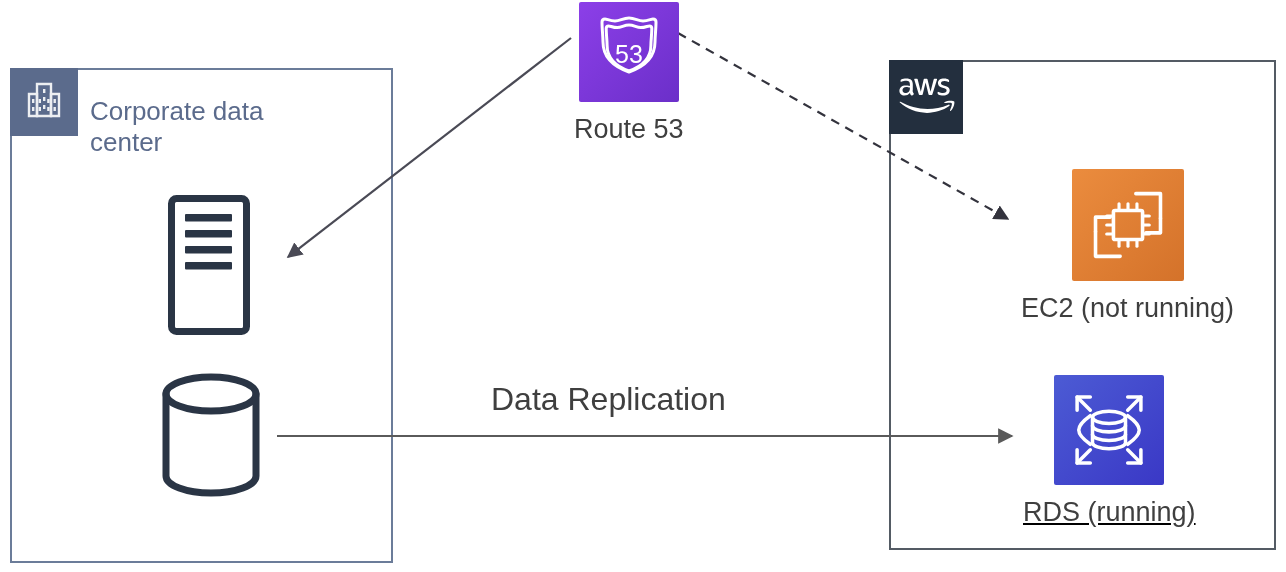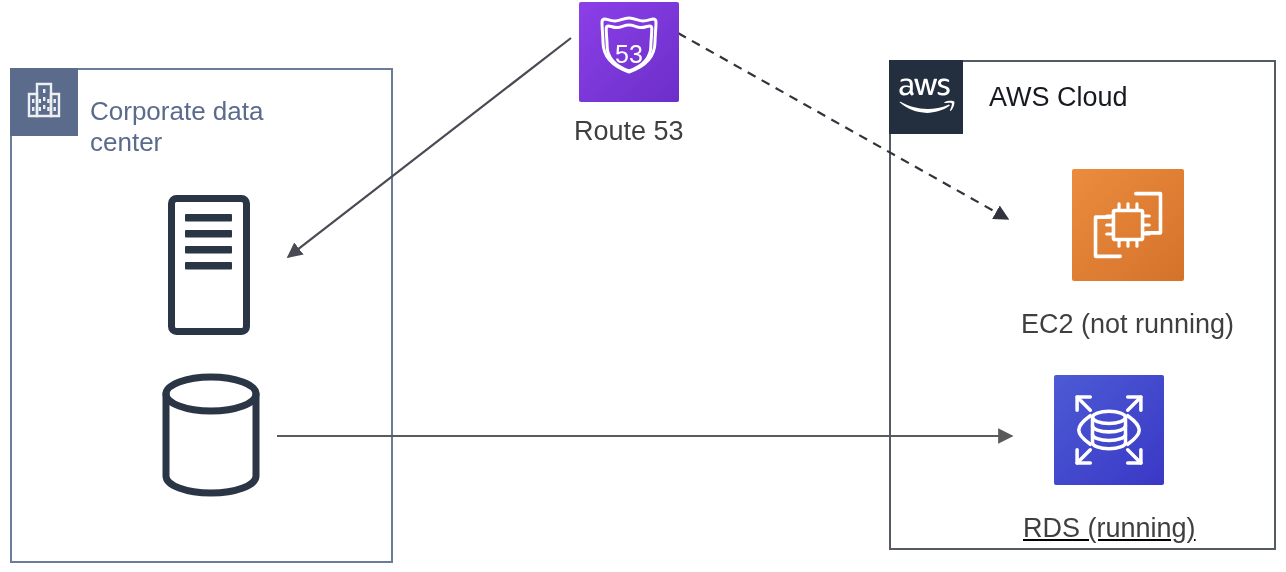--- a/index.html
+++ b/index.html
@@ -88,28 +88,28 @@
     flex-direction: column;
     align-items: center;
   }
   .svc-tile {
     width: 102px;
     height: 102px;
     border-radius: 2px;
     display: block;
   }
   .svc-label {
-    margin-top: 28px;
+    margin-top: 12px;
     font-size: 27px;
     color: #3F3F3F;
     white-space: nowrap;
   }
   #route53 { left: 574px; top: 2px; }
   #route53 .svc-tile { width: 100px; height: 100px; }
-  #route53 .svc-label { margin-top: 14px; }
+  #route53 .svc-label { }
   #ec2 { left: 1021px; top: 169px; }
   #ec2 .svc-tile { width: 112px; height: 112px; }
   #rds { left: 1023px; top: 375px; text-decoration: underline; }
   #rds .svc-tile { width: 110px; height: 110px; }
 
   
   .onprem {
     position: absolute;
   }
   #server-shape { left: 168px; top: 195px; }
@@ -175,21 +175,20 @@
           <path d="M15.6 15.2c0 .8.1 1.4.3 1.9.2.4.4.9.8 1.4.1.2.2.4.2.5 0 .2-.1.4-.4.6l-1.2.8c-.2.1-.4.2-.5.2-.2 0-.4-.1-.6-.3-.3-.3-.5-.6-.7-.9-.2-.4-.4-.8-.6-1.3-1.4 1.7-3.2 2.5-5.4 2.5-1.5 0-2.8-.4-3.7-1.3-.9-.9-1.4-2.1-1.4-3.6 0-1.6.6-2.8 1.7-3.8 1.1-1 2.6-1.4 4.6-1.4.6 0 1.3 0 2 .1.7.1 1.4.2 2.2.4v-1.4c0-1.4-.3-2.4-.9-3-.6-.6-1.6-.8-3.1-.8-.7 0-1.3.1-2 .2-.7.2-1.4.4-2 .6-.3.1-.5.2-.6.2-.1 0-.2.1-.3.1-.2 0-.4-.2-.4-.5v-.9c0-.3 0-.5.1-.6.1-.1.3-.2.5-.4.6-.3 1.4-.6 2.3-.8.9-.2 1.9-.3 2.9-.3 2.2 0 3.8.5 4.9 1.5 1 1 1.5 2.5 1.5 4.6v6zm-7.4 2.8c.6 0 1.3-.1 2-.3.7-.2 1.3-.7 1.8-1.3.3-.4.5-.8.7-1.3.1-.5.2-1.1.2-1.8v-.8c-.6-.1-1.2-.2-1.8-.3-.6-.1-1.2-.1-1.8-.1-1.3 0-2.2.3-2.9.8-.6.5-.9 1.2-.9 2.2 0 .9.2 1.6.7 2 .4.6 1.1.9 2 .9zm14.7 2c-.4 0-.6-.1-.8-.2-.2-.1-.3-.4-.4-.8L17.4 5.1c-.1-.4-.2-.7-.2-.8 0-.3.2-.5.5-.5h1.9c.4 0 .7.1.8.2.2.1.3.4.4.8l3 11.9 2.8-11.9c.1-.4.2-.7.4-.8.2-.1.4-.2.8-.2h1.6c.4 0 .7.1.8.2.2.1.3.4.4.8l2.9 12 3.1-12c.1-.4.3-.7.4-.8.2-.1.4-.2.8-.2h1.8c.3 0 .5.2.5.5 0 .1 0 .2-.1.3 0 .1-.1.3-.1.5l-4.4 13.9c-.1.4-.3.7-.4.8-.2.1-.4.2-.8.2h-1.7c-.4 0-.7-.1-.8-.2-.2-.2-.3-.4-.4-.8l-2.8-11.6-2.8 11.6c-.1.4-.2.7-.4.8-.2.2-.5.2-.8.2h-1.7zm23.5.5c-1 0-2-.1-2.9-.3-.9-.2-1.7-.5-2.2-.8-.3-.2-.5-.4-.6-.6-.1-.2-.1-.4-.1-.5v-.9c0-.4.1-.6.4-.6.1 0 .2 0 .3.1.1 0 .3.1.5.2.6.3 1.3.5 2 .6.7.1 1.5.2 2.2.2 1.2 0 2.1-.2 2.7-.6.6-.4.9-1 .9-1.7 0-.5-.2-.9-.5-1.3-.3-.3-.9-.7-1.8-1l-2.6-.8c-1.3-.4-2.3-1-2.9-1.8-.6-.8-.9-1.7-.9-2.6 0-.8.2-1.4.5-2 .3-.6.8-1.1 1.3-1.5.5-.4 1.2-.7 1.9-.9.7-.2 1.5-.3 2.3-.3.4 0 .9 0 1.3.1.4.1.8.1 1.2.2.4.1.7.2 1.1.3.3.1.6.2.8.4.3.1.5.3.6.5.1.2.2.4.2.7v.8c0 .4-.1.6-.4.6-.1 0-.4-.1-.7-.2-1.1-.5-2.3-.7-3.6-.7-1.1 0-1.9.2-2.5.5-.6.4-.9.9-.9 1.6 0 .5.2 1 .6 1.3.4.3 1 .7 2 1l2.5.8c1.3.4 2.2 1 2.8 1.7.6.7.8 1.6.8 2.5 0 .8-.2 1.5-.5 2.1-.3.6-.8 1.2-1.4 1.6-.6.4-1.3.8-2.1 1-.8.3-1.7.4-2.7.4z"></path>
           <path d="M52.2 31.1c-6 4.4-14.7 6.8-22.2 6.8-10.5 0-20-3.9-27.1-10.3-.6-.5-.1-1.2.6-.8 7.7 4.5 17.3 7.2 27.1 7.2 6.7 0 14.1-1.4 20.9-4.3 1-.4 1.8.7.7 1.4z"></path>
           <path d="M54.7 28.3c-.8-1-5.1-.5-7-.2-.6.1-.7-.4-.2-.8 3.4-2.4 9.1-1.7 9.7-.9.7.8-.2 6.5-3.4 9.3-.5.4-1 .2-.8-.4.8-1.9 2.5-6.1 1.7-7z"></path>
         </g>
       </svg>
     </span>
   </div>
 
   <div class="group-title" id="corp-title">Corporate data
 center</div>
-  <div class="group-title" id="aws-title">AWS Cloud</div>
 
   <div class="onprem" id="server-shape">
     <svg width="82" height="140" viewBox="0 0 82 140">
       <rect x="3.5" y="3.5" width="75" height="133" rx="5" ry="5" fill="none" stroke="#2A3545" stroke-width="7"></rect>
       <g fill="#2A3545">
         <rect x="17" y="19" width="47" height="7.5" rx="1"></rect>
         <rect x="17" y="35" width="47" height="7.5" rx="1"></rect>
         <rect x="17" y="51" width="47" height="7.5" rx="1"></rect>
         <rect x="17" y="67" width="47" height="7.5" rx="1"></rect>
       </g>
@@ -218,20 +217,21 @@
       </marker>
     </defs>
 
     <line x1="571" y1="38" x2="288" y2="257" stroke="#4A4A55" stroke-width="2.2" marker-end="url(#arrow-solid)"></line>
 
     <line x1="678" y1="33" x2="1008" y2="219" stroke="#33333D" stroke-width="2.2" stroke-dasharray="9 7" marker-end="url(#arrow-dashed)"></line>
 
     <line x1="277" y1="436" x2="1012" y2="436" stroke="#5A5A5A" stroke-width="2.2" marker-end="url(#arrow-repl)"></line>
   </svg>
 
+  <div id="data-replication-label">Data Replication</div>
 
   <div class="svc" id="route53">
     <svg class="svc-tile" viewBox="0 0 100 100">
       <defs>
         <linearGradient id="g-r53" x1="0" y1="0" x2="1" y2="1">
           <stop offset="0%" stop-color="#8C3FE8"></stop>
           <stop offset="100%" stop-color="#6B2FC9"></stop>
         </linearGradient>
       </defs>
       <rect x="0" y="0" width="100" height="100" fill="url(#g-r53)"></rect>

